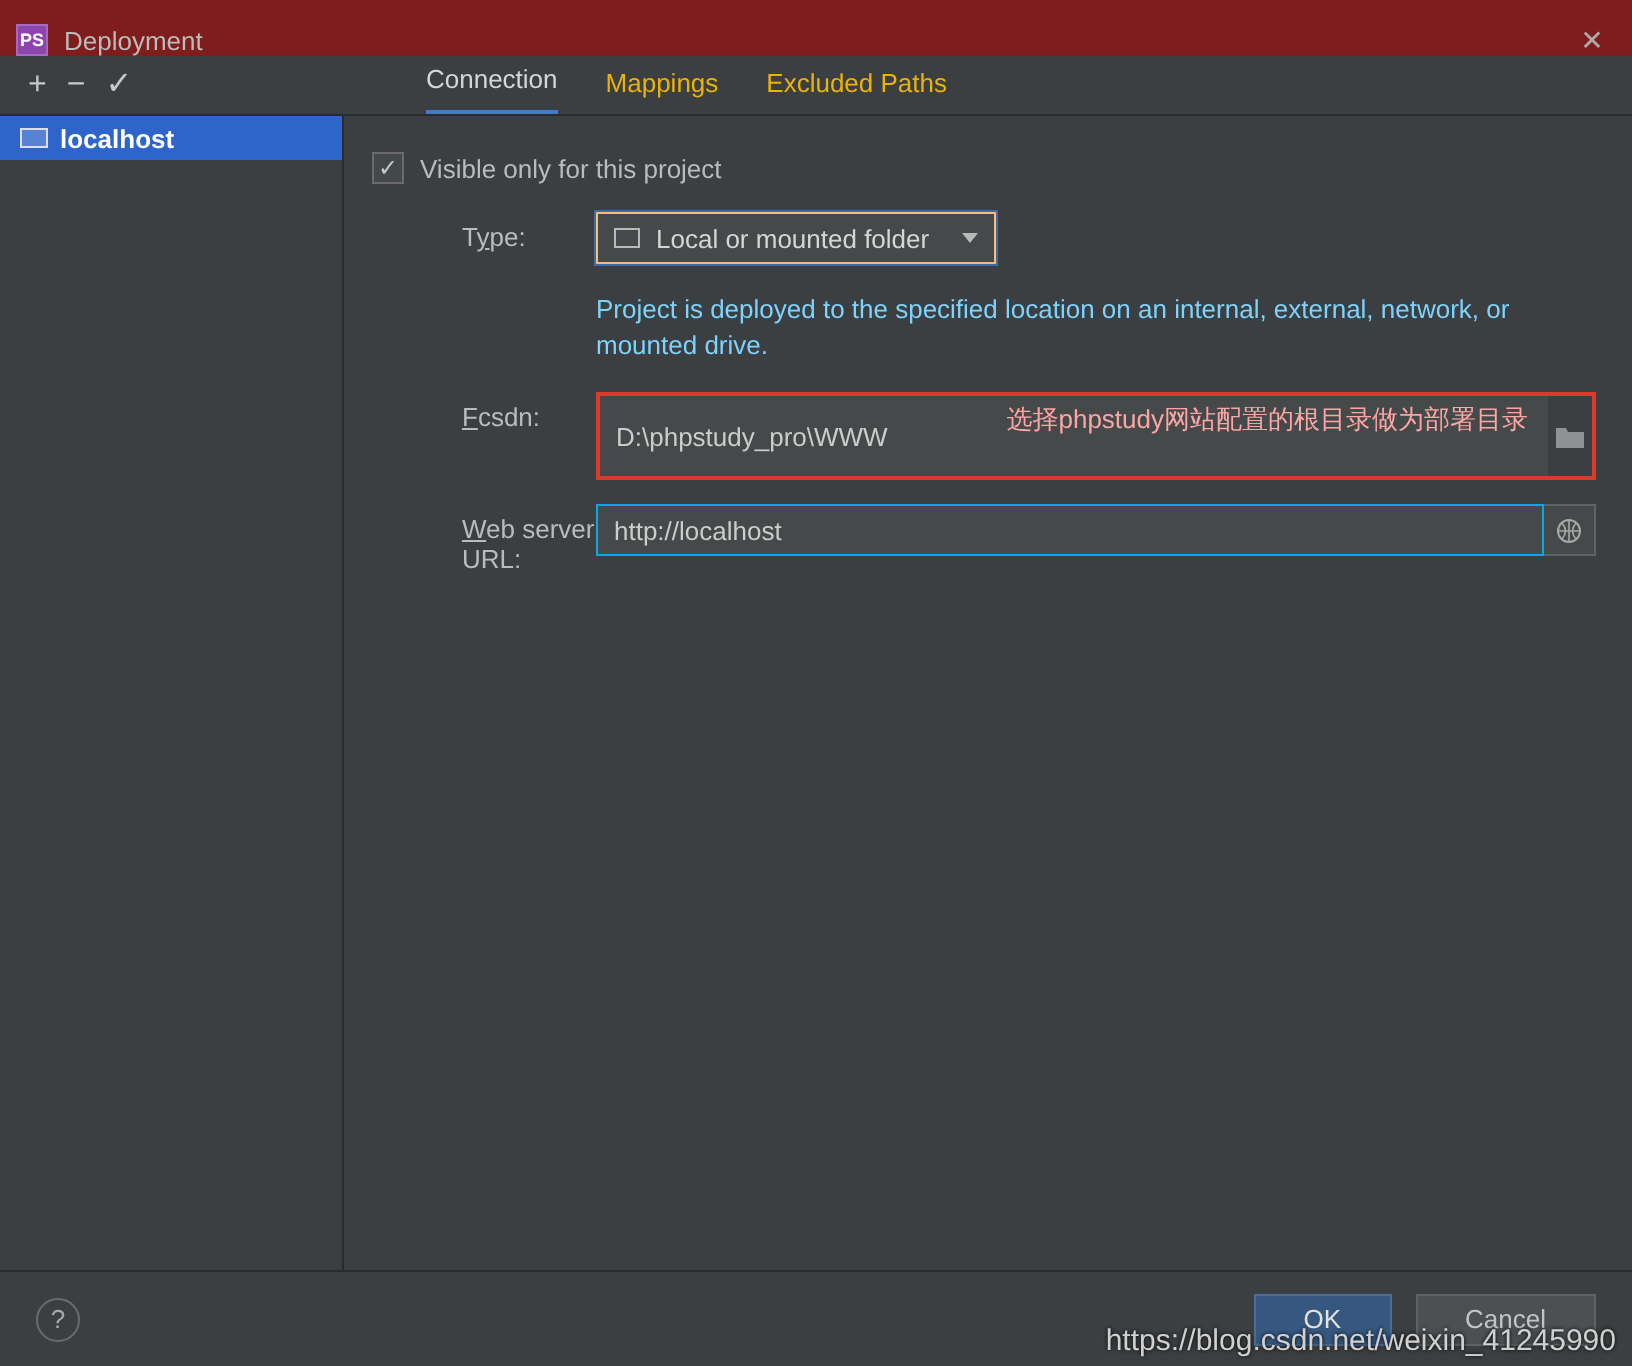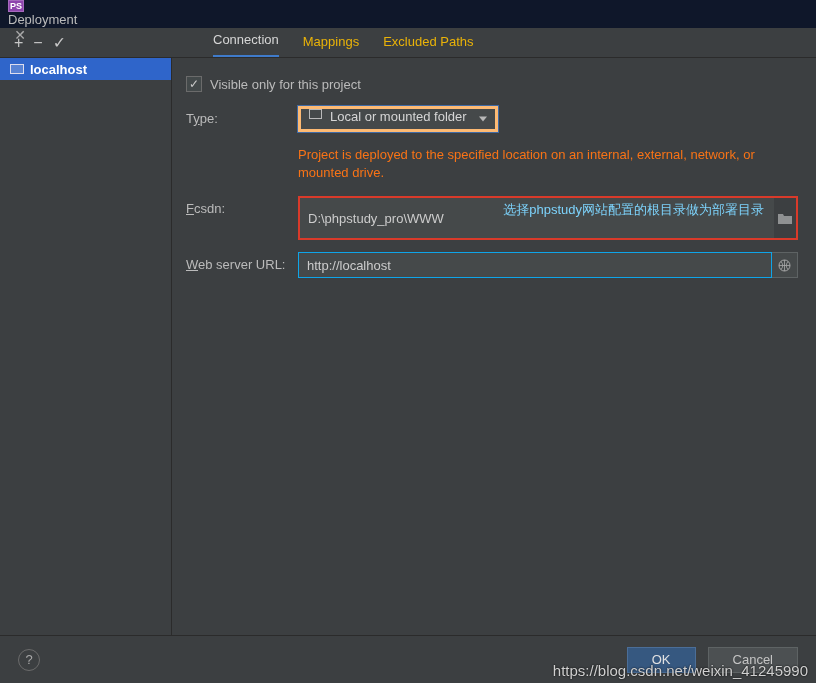--- a/index.html
+++ b/index.html
@@ -9,24 +9,23 @@
     font-size: 13px;
     color: #bbbbbb;
     width: 816px;
     height: 683px;
     overflow: hidden;
     position: relative;
   }
   .titlebar {
     height: 28px;
     display: flex;
-    align-items: flex-start;
+    align-items: flex-end;
     padding: 0 8px;
-    background: #0f172a;
-    flex-direction: column;
+    background: #7f1d1d;
   }
   .titlebar .app-icon {
     width: 16px; height: 16px;
     background: #8e44ad;
     border: 1px solid #a569bd;
     color: #fff;
     font-size: 9px;
     font-weight: bold;
     display: flex;
     align-items: center;
@@ -131,29 +130,30 @@
   }
   .form-grid {
     display: grid;
     grid-template-columns: 112px 1fr;
     row-gap: 12px;
     align-items: start;
   }
   .form-label {
     color: #bbbbbb;
     padding-top: 5px;
+    margin-left: 45px;
   }
   .form-label .ul { text-decoration: underline; }
   .combo {
     width: 200px;
     height: 26px;
-    border: 3px solid #fdba74;
+    border: 1px solid #fdba74;
     background: #45494a;
     display: flex;
-    align-items: flex-start;
+    align-items: center;
     padding: 0 8px;
     gap: 8px;
     color: #d6d6d6;
     position: relative;
     cursor: pointer;
     box-shadow: 0 0 0 1px #3f6aa6;
   }
   .combo .mon-icon {
     width: 13px; height: 10px;
     border: 1px solid #b9b9b9;
@@ -162,21 +162,21 @@
   .combo .caret {
     position: absolute;
     right: 8px; top: 50%;
     transform: translateY(-50%);
     width: 0; height: 0;
     border-left: 4px solid transparent;
     border-right: 4px solid transparent;
     border-top: 5px solid #b8b8b8;
   }
   .help-text {
-    color: #f97316;
+    color: #7dd3fc;
     line-height: 1.4;
     padding-top: 14px;
     padding-bottom: 2px;
     max-width: 460px;
   }
   .input-wrap {
     display: flex;
     align-items: center;
     position: relative;
   }
@@ -197,21 +197,21 @@
   }
   .folder-row .text-input {
     border: 0;
     background: #45494a;
     height: 40px;
   }
   .folder-row .annotation {
     position: absolute;
     right: 32px;
     top: 3px;
-    color: #7dd3fc;
+    color: #fca5a5;
     font-size: 13px;
     pointer-events: none;
   }
   .folder-row .browse-icon {
     width: 22px;
     display: flex;
     align-items: center;
     justify-content: center;
     color: #8f9192;
     font-size: 13px;

